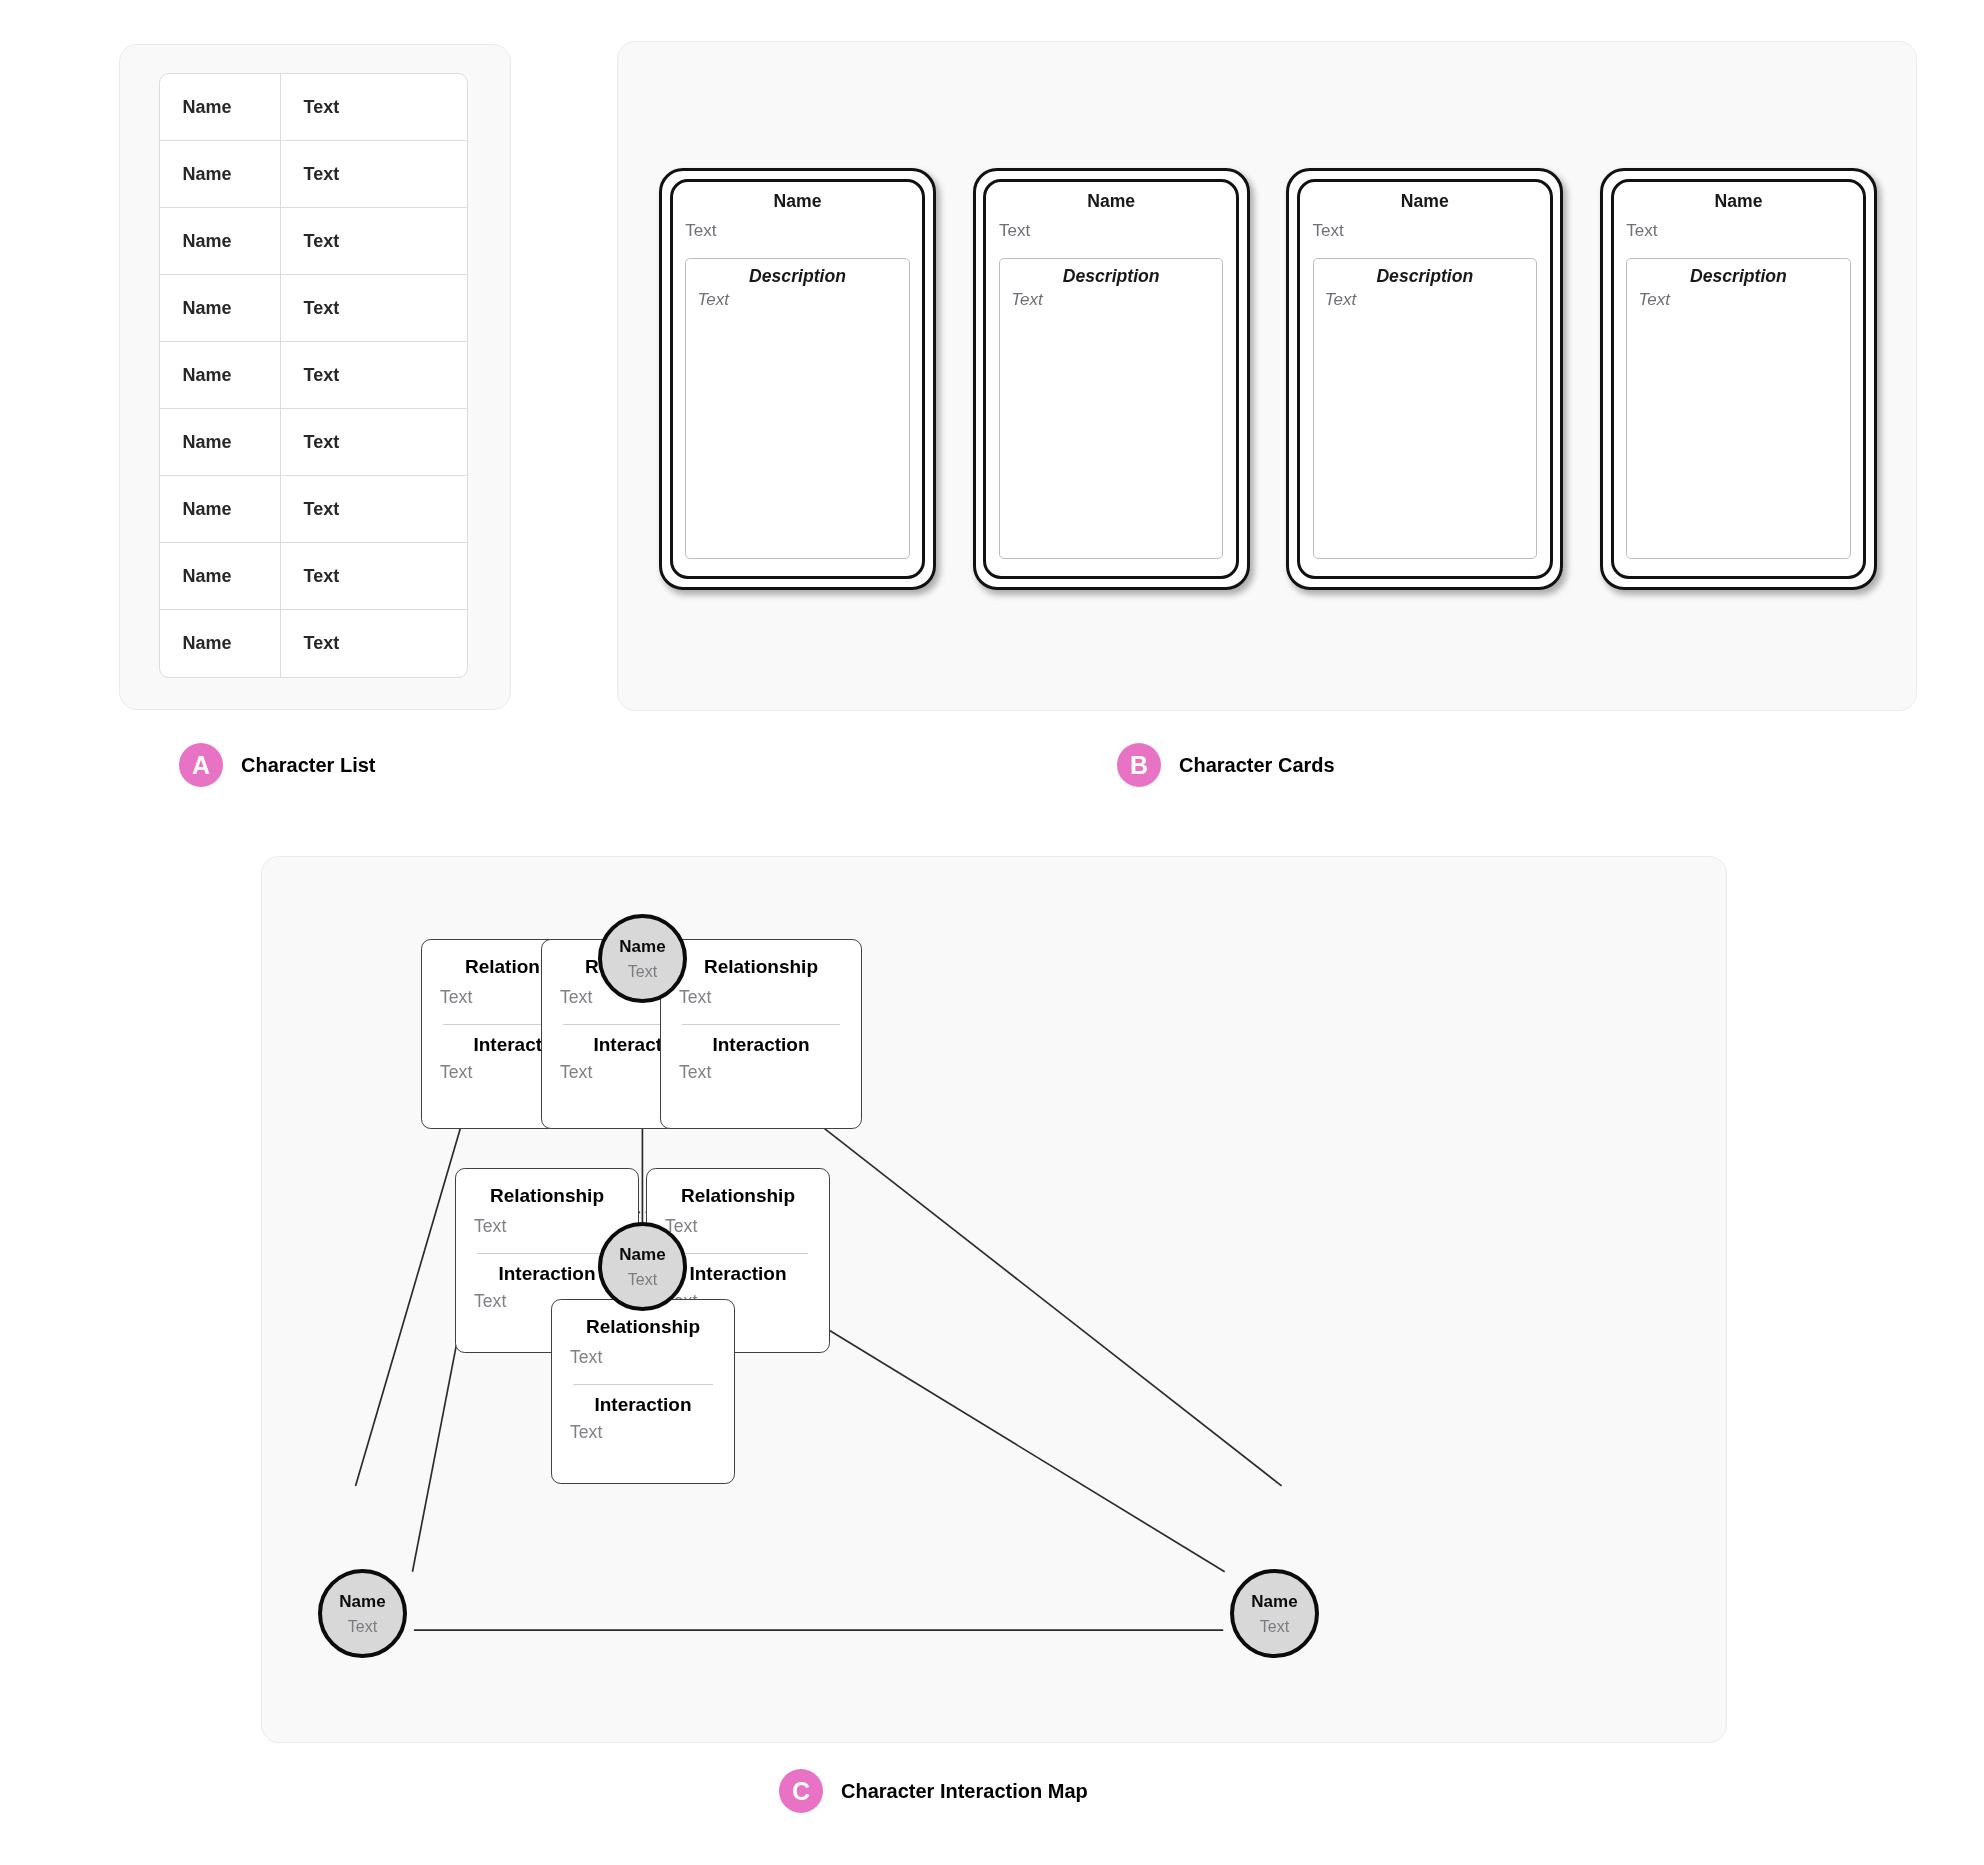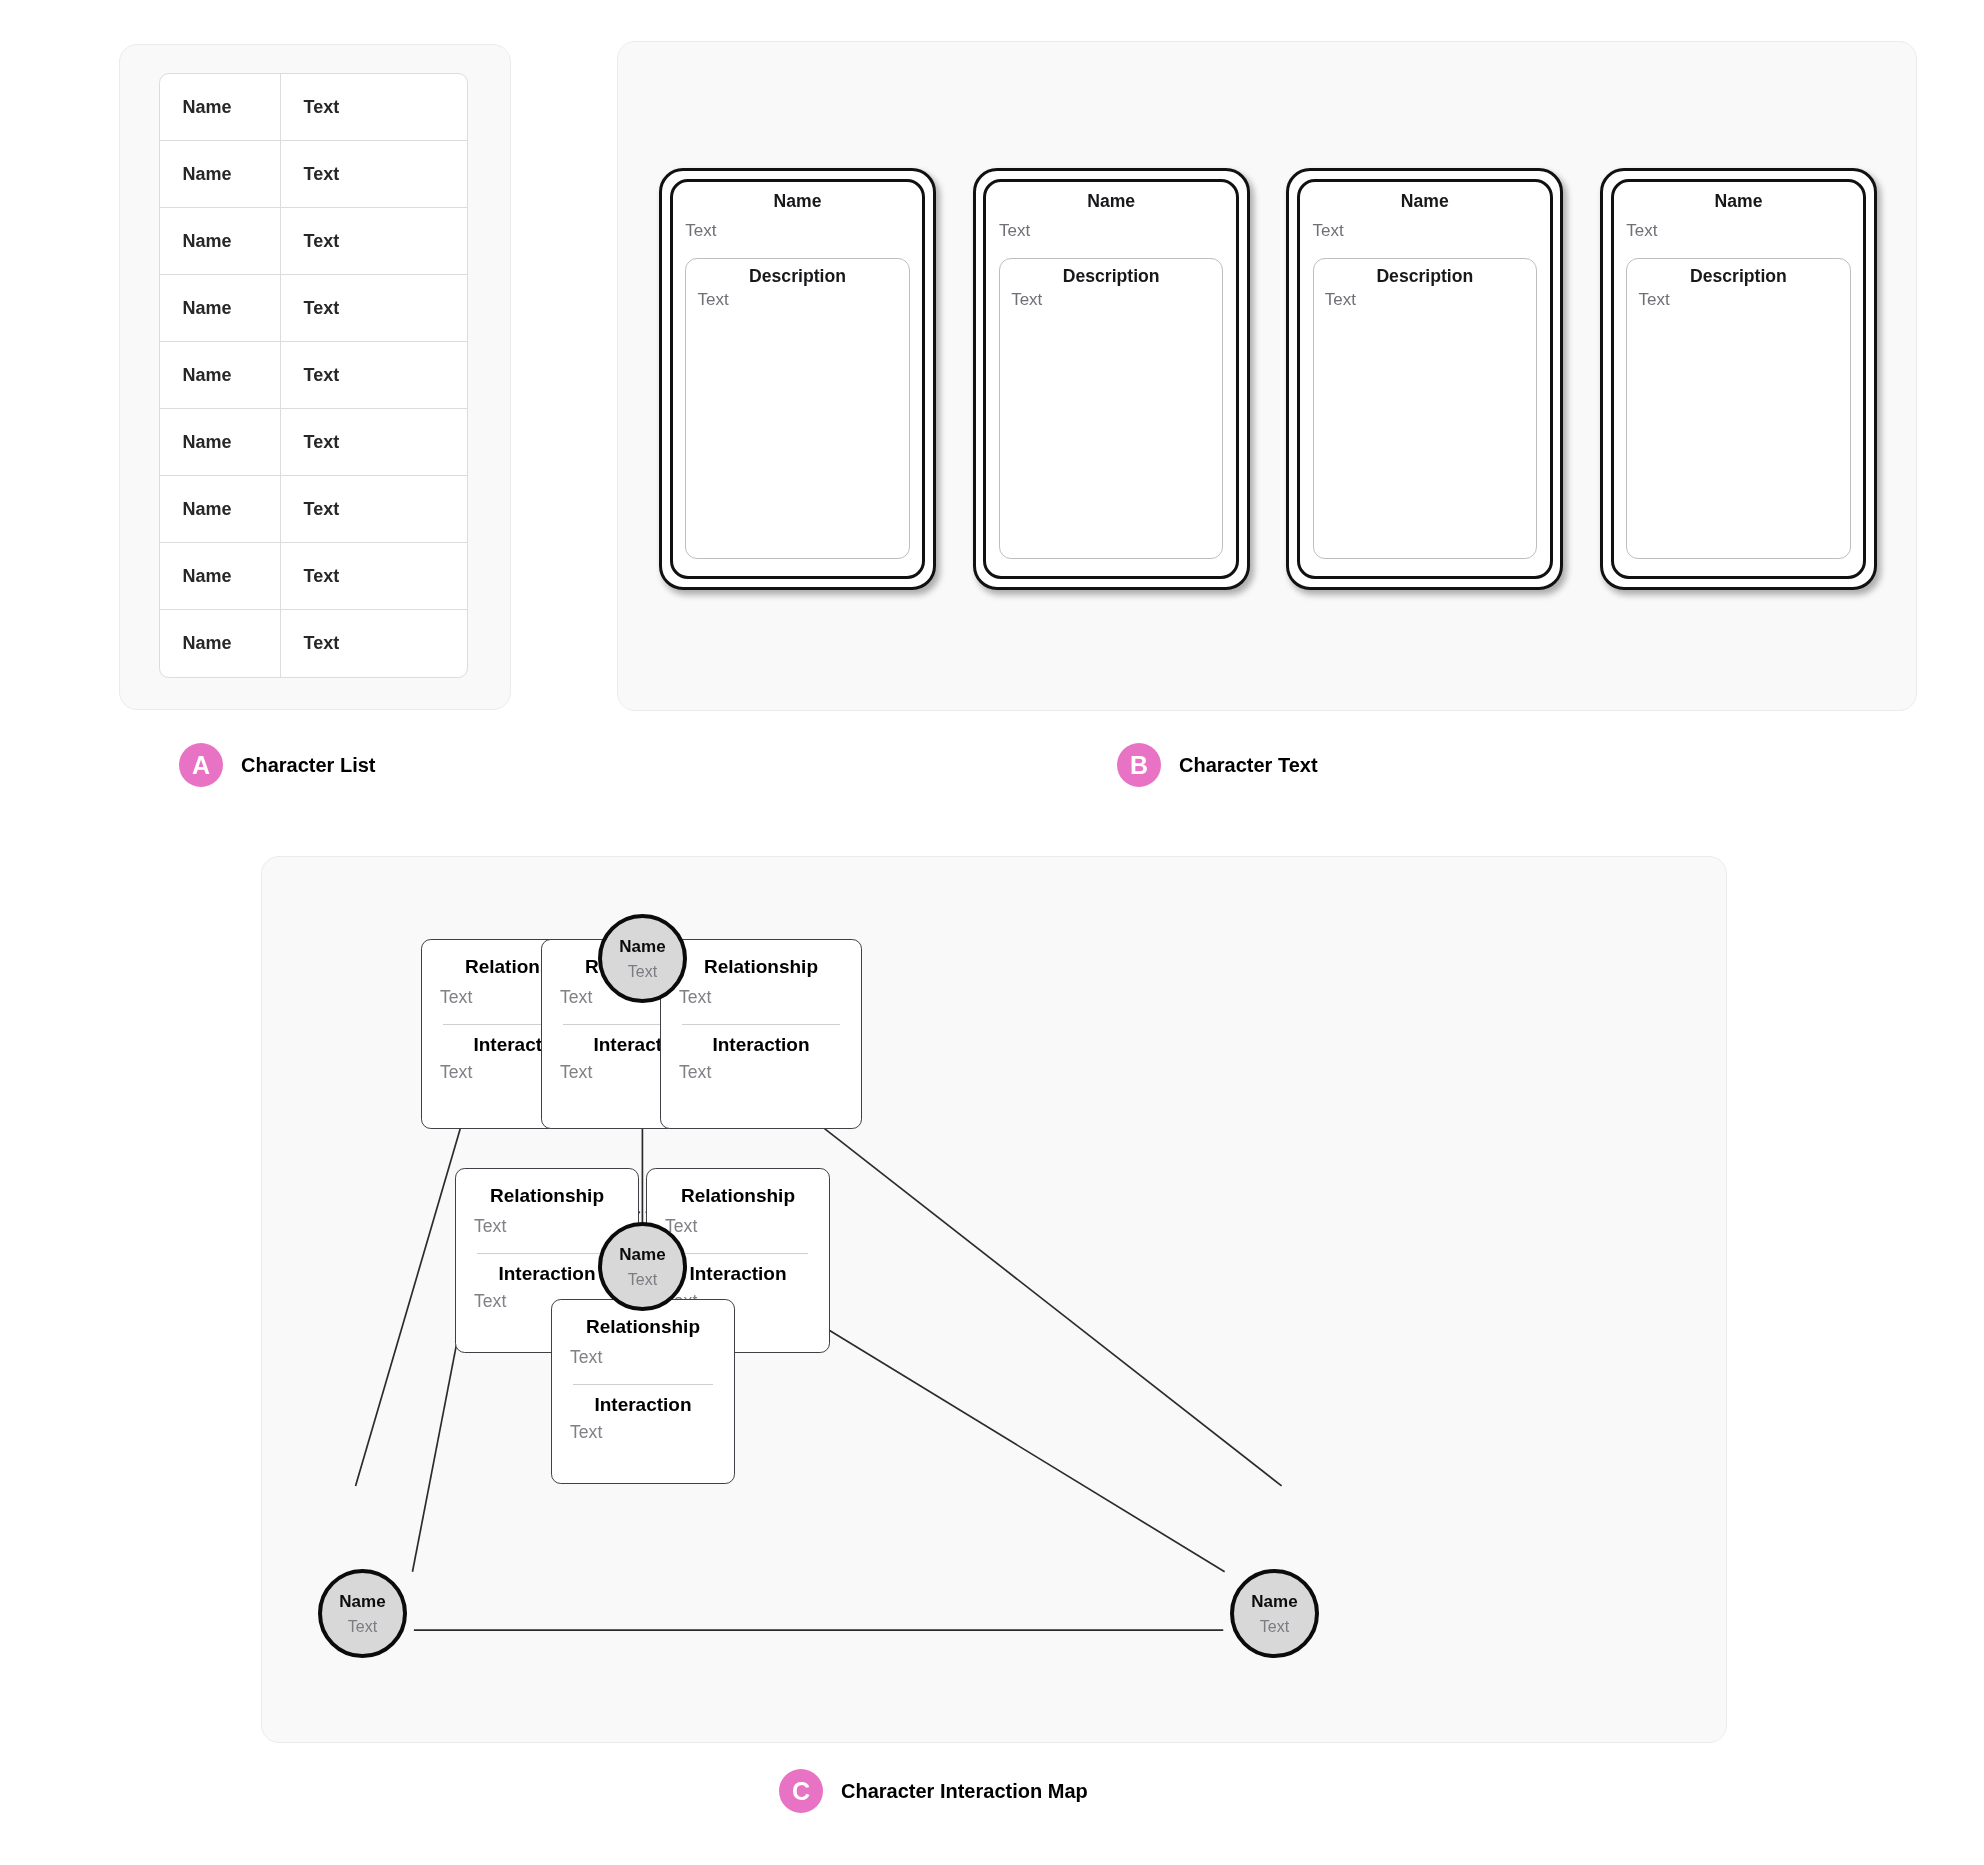--- a/index.html
+++ b/index.html
@@ -88,22 +88,23 @@
     margin-top: 9px;
     line-height: 1.1;
   }
   .desc-box {
     position: absolute;
     left: 12.6px;
     right: 12.6px;
     top: 76px;
     bottom: 17px;
     border: 1.4px solid #bdbdbd;
-    border-radius: 12px;
+    border-radius: 5px;
     padding: 7px 11.2px 0 11.2px;
+    font-style: italic;
   }
   .desc-title {
     text-align: center;
     font-size: 17.6px;
     font-weight: 700;
     color: #18181b;
   }
   .desc-sub {
     font-size: 17px;
     color: #6f6f76;
@@ -278,21 +279,21 @@
     </div>
   </div>
 
   <div class="legend" id="legend-a">
     <div class="legend-badge" style="background:#E873C4">A</div>
     <div class="legend-label">Character List</div>
   </div>
 
   <div class="legend" id="legend-b">
     <div class="legend-badge" style="background:#E873C4">B</div>
-    <div class="legend-label">Character Text</div>
+    <div class="legend-label">Character Cards</div>
   </div>
 
   <div class="panel" id="panel-c">
 
     <svg class="map-svg" viewBox="0 0 2082 1258" preserveAspectRatio="none">
       <g stroke="#2b2b2b" stroke-width="2.4" fill="none">
           <line x1="496" y1="189" x2="515" y2="176"></line>
           <line x1="541" y1="207" x2="541" y2="116"></line>
           <line x1="586" y1="189" x2="567" y2="176"></line>
           <line x1="282" y1="386" x2="133" y2="894"></line>

